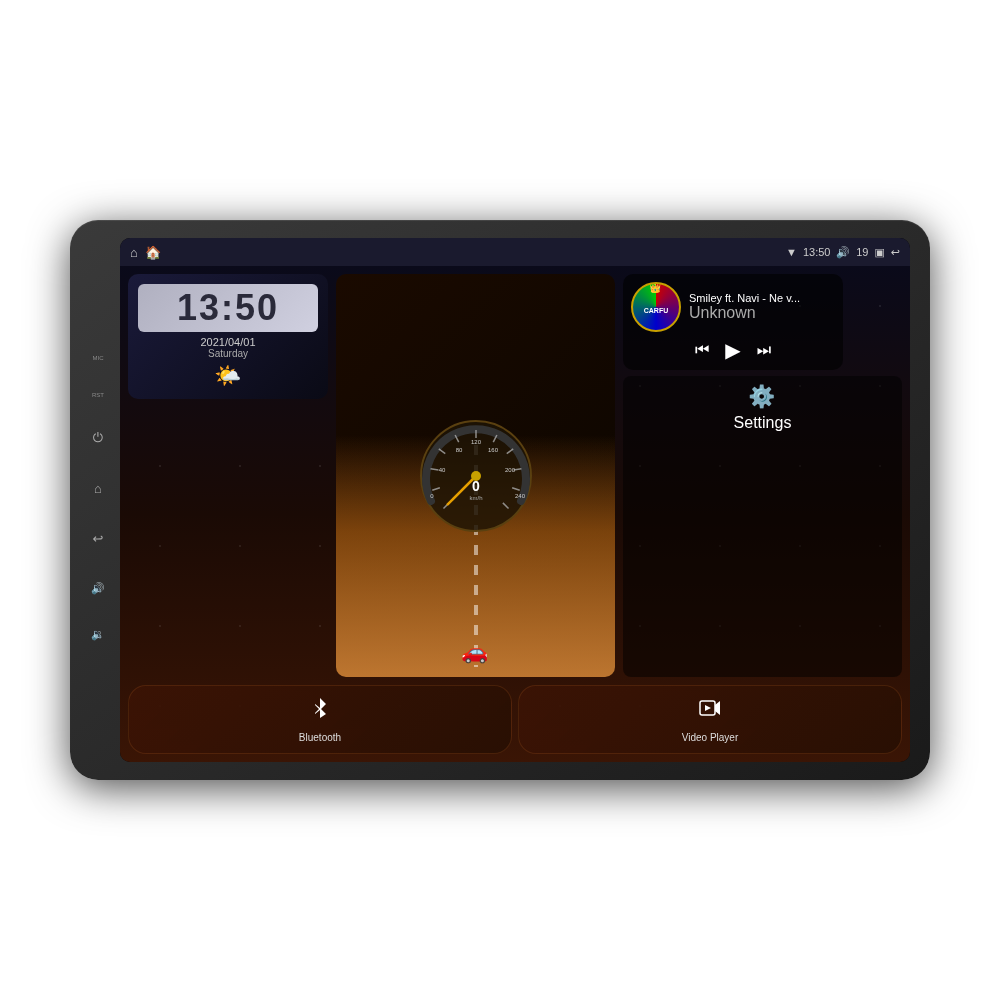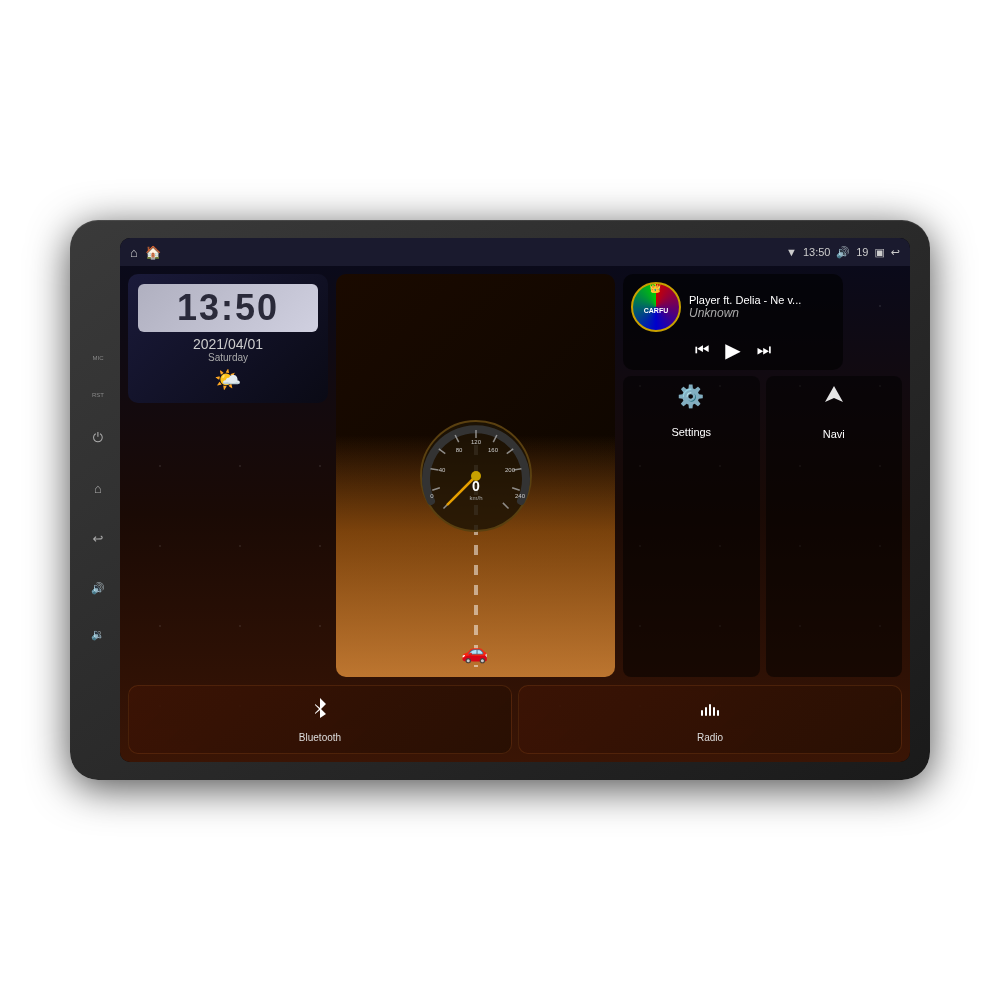--- a/index.html
+++ b/index.html
@@ -141,21 +141,21 @@
     .clock-time {
       font-size: 36px;
       font-weight: bold;
       color: #2a2a3a;
       letter-spacing: 2px;
       line-height: 1.1;
     }
 
     .clock-date {
       color: #ccc;
-      font-size: 14px;
+      font-size: 11px;
       text-align: center;
       margin-top: 4px;
     }
 
     .clock-day {
       color: #aaa;
       font-size: 10px;
       text-align: center;
     }
 
@@ -253,22 +253,21 @@
     .music-title {
       color: #fff;
       font-size: 11px;
       white-space: nowrap;
       overflow: hidden;
       text-overflow: ellipsis;
     }
 
     .music-artist {
       color: #aaa;
-      font-size: 12px;
-      font-style: italic;
+      font-size: 16px;
     }
 
     .music-controls {
       display: flex;
       align-items: center;
       justify-content: center;
       gap: 16px;
     }
 
     .ctrl-btn {
@@ -289,43 +288,42 @@
       display: flex;
       flex-direction: column;
       align-items: center;
       gap: 4px;
       cursor: pointer;
       min-width: 80px;
     }
 
     .widget-label {
       color: #fff;
-      font-size: 11px;
-      margin-top: 12px;
+      font-size: 16px;
     }
 
     .widget-icon {
       font-size: 22px;
       color: #fff;
     }
 
     
     .bottom-bar {
       display: flex;
       gap: 6px;
       position: relative;
       z-index: 2;
       flex-shrink: 0;
     }
 
     .bottom-btn {
       flex: 1;
       background: linear-gradient(135deg, rgba(60,20,5,0.9), rgba(40,15,3,0.95));
       border: 1px solid rgba(120,60,20,0.4);
-      border-radius: 10px;
+      border-radius: 18px;
       padding: 10px 6px;
       display: flex;
       flex-direction: column;
       align-items: center;
       gap: 6px;
       cursor: pointer;
     }
 
     .bottom-icon {
       font-size: 24px;
@@ -501,72 +499,62 @@
 
         <div class="right-col">
 
           <div class="music-widget">
             <div class="music-top">
               <div class="carfu-logo">
                 <span class="carfu-crown">👑</span>
                 <span class="carfu-text">CARFU</span>
               </div>
               <div class="music-info">
-                <div class="music-title">Player ft. Delia - Ne v...</div>
+                <div class="music-title">Smiley ft. Navi - Ne v...</div>
                 <div class="music-artist">Unknown</div>
               </div>
             </div>
             <div class="music-controls">
               <span class="ctrl-btn">⏮</span>
               <span class="ctrl-btn play">▶</span>
               <span class="ctrl-btn">⏭</span>
             </div>
           </div>
 
           <div style="display:flex; gap:6px; flex:1">
             <div class="settings-btn">
               <span class="widget-icon">⚙️</span>
               <span class="widget-label">Settings</span>
             </div>
-            <div class="navi-btn">
-              <span class="widget-icon">
-                <svg width="22" height="22" viewBox="0 0 22 22">
-                  <polygon points="11,2 20,18 11,14 2,18" fill="#fff" opacity="0.9"></polygon>
-                </svg>
-              </span>
-              <span class="widget-label">Navi</span>
-            </div>
           </div>
 
         </div>
       </div>
 
       <div class="bottom-bar">
 
         <div class="bottom-btn">
           <span class="bottom-icon">
             <svg width="24" height="24" viewBox="0 0 24 24" fill="white">
               <path d="M12 2 L18 8 L13 13 L18 18 L12 22 L12 14 L7 18 L7 17 L11 13 L7 9 L7 8 L12 12 L12 2Z"></path>
             </svg>
           </span>
           <span class="bottom-label">Bluetooth</span>
         </div>
 
+
+
         <div class="bottom-btn">
           <span class="bottom-icon">
             <svg width="24" height="24" viewBox="0 0 24 24" fill="white">
-              <rect x="3" y="14" width="2" height="6" rx="1"></rect>
-              <rect x="7" y="11" width="2" height="9" rx="1"></rect>
-              <rect x="11" y="8" width="2" height="12" rx="1"></rect>
-              <rect x="15" y="11" width="2" height="9" rx="1"></rect>
-              <rect x="19" y="14" width="2" height="6" rx="1"></rect>
+              <rect x="2" y="5" width="15" height="14" rx="2" fill="none" stroke="white" stroke-width="1.5"></rect>
+              <polygon points="22,5 17,9 17,15 22,19" fill="white"></polygon>
+              <polygon points="7,9 13,12 7,15" fill="white"></polygon>
             </svg>
           </span>
-          <span class="bottom-label">Radio</span>
+          <span class="bottom-label">Video Player</span>
         </div>
-
-
 
 
       </div>
     </div>
   </div>
 </div>
 
 </body></html>

